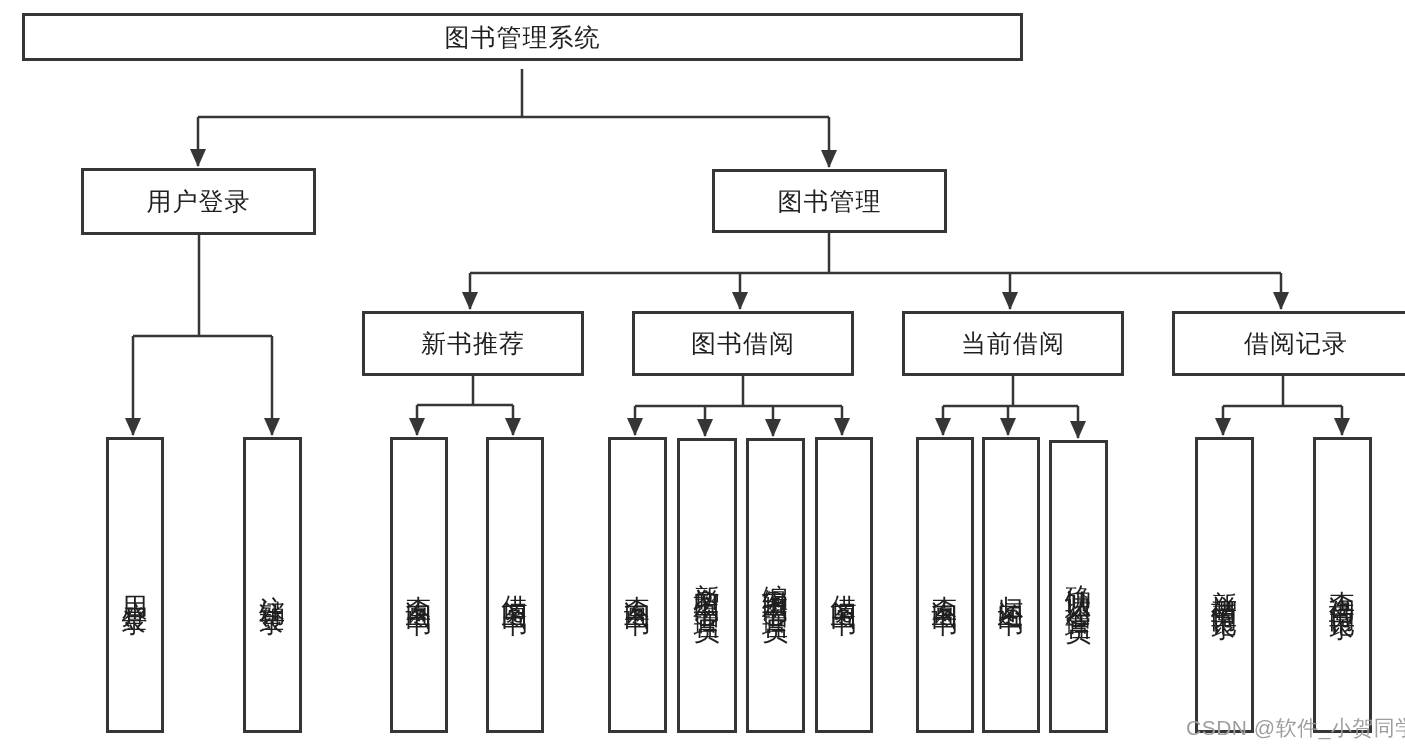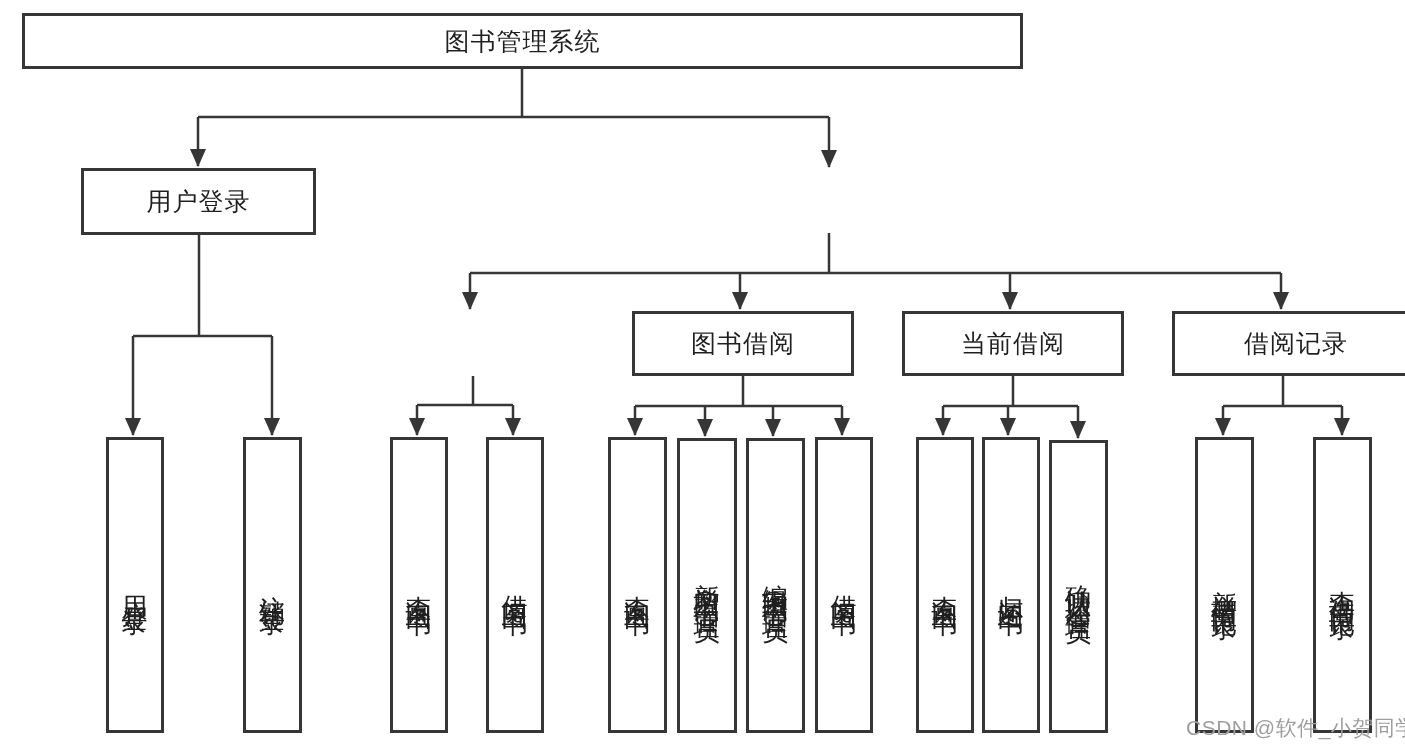--- a/index.html
+++ b/index.html
@@ -59,28 +59,34 @@
       <path d="M773 406 V436" marker-end="url(#arrow)"></path>
       <path d="M842 406 V435" marker-end="url(#arrow)"></path>
       <path d="M943 406 V435" marker-end="url(#arrow)"></path>
       <path d="M1008 406 V435" marker-end="url(#arrow)"></path>
       <path d="M1078 406 V438" marker-end="url(#arrow)"></path>
       <path d="M1223 406 V435" marker-end="url(#arrow)"></path>
       <path d="M1342 406 V435" marker-end="url(#arrow)"></path>
     </g>
   </svg>
 
-  <div class="node h" style="left:22px;top:13px;width:1001px;height:56px">
+  <div class="node h" style="left:22px;top:13px;width:1001px;height:48px">
     <span>图书管理系统</span>
   </div>
 
   <div class="node h" style="left:81px;top:168px;width:235px;height:67px">
     <span>用户登录</span>
   </div>
+  <div class="node h" style="left:712px;top:169px;width:235px;height:64px">
+    <span>图书管理</span>
+  </div>
 
+  <div class="node h" style="left:362px;top:311px;width:222px;height:65px">
+    <span>新书推荐</span>
+  </div>
   <div class="node h" style="left:902px;top:311px;width:222px;height:65px">
     <span>当前借阅</span>
   </div>
   <div class="node h" style="left:632px;top:311px;width:222px;height:65px">
     <span>图书借阅</span>
   </div>
   <div class="node h" style="left:1172px;top:311px;width:248px;height:65px">
     <span>借阅记录</span>
   </div>
 

